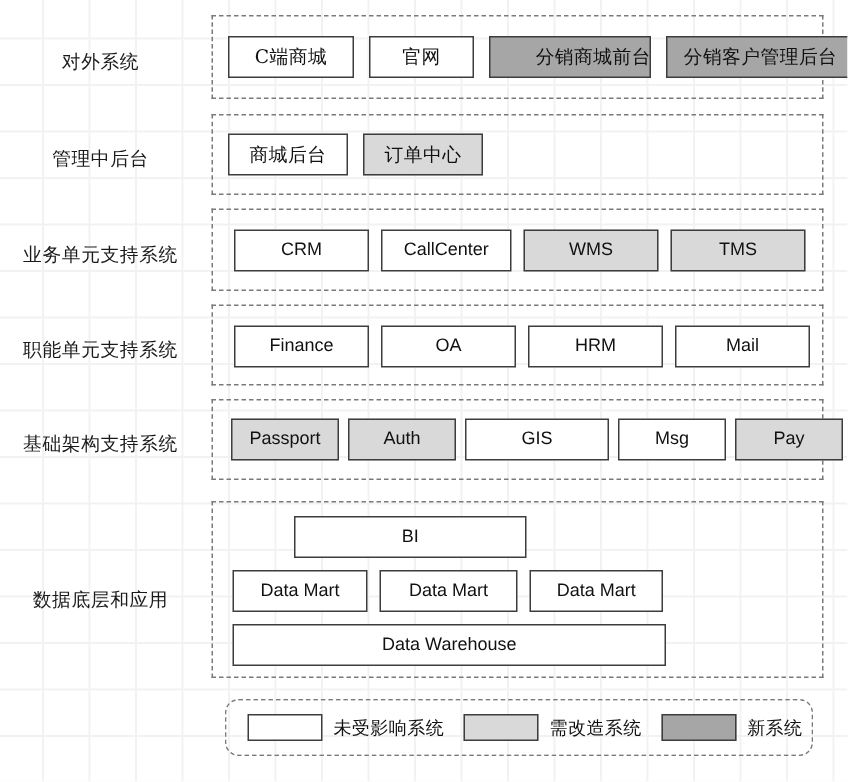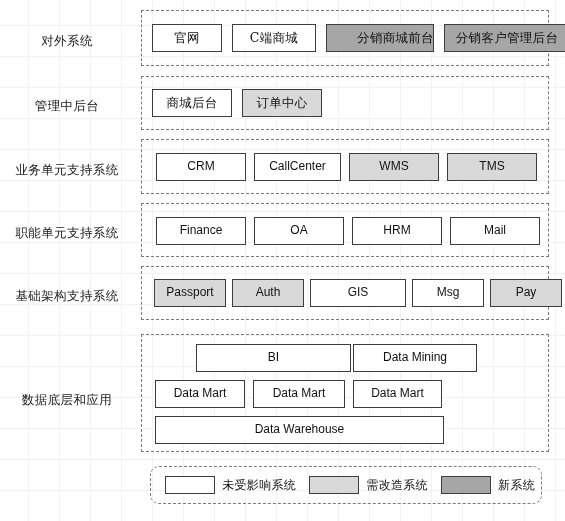--- a/index.html
+++ b/index.html
@@ -103,22 +103,22 @@
 </style>
 </head>
 <body>
 
 <div id="canvas">
 
   <div class="row" style="top:10px;">
     <div class="row-label" style="top:23px;">对外系统</div>
     <div class="group" style="top:0px; height:56px;">
       <div class="boxrow" style="left:10px; top:13px; gap:10px;">
+          <div class="node fill-white cjk" style="width: 84px;">C端商城</div>
           <div class="node fill-white cjk" style="width: 70px;">官网</div>
-          <div class="node fill-white cjk" style="width: 84px;">C端商城</div>
           <div class="node fill-dark cjk" style="width: 108px; padding-left: 31px;">分销商城前台</div>
           <div class="node fill-dark cjk" style="width: 126px;">分销客户管理后台</div>
         </div>
     </div>
   </div>
 
   <div class="row" style="top:76px;">
     <div class="row-label" style="top:22px;">管理中后台</div>
     <div class="group" style="top:0px; height:54px;">
       <div class="boxrow" style="left:10px; top:12px; gap:10px;">
@@ -161,23 +161,22 @@
           <div class="node fill-white" style="width: 96px;">GIS</div>
           <div class="node fill-white" style="width: 72px;">Msg</div>
           <div class="node fill-light" style="width: 72px;">Pay</div>
         </div>
     </div>
   </div>
 
   <div class="row" style="top:334px;">
     <div class="row-label" style="top:58px;">数据底层和应用</div>
     <div class="group" style="top:0px; height:118px;">
-      <div class="boxrow" style="left:13px; top:9px;  gap:2px;padding-left:41px;">
+      <div class="boxrow" style="left:13px; top:9px;  gap:15px;padding-left:41px;">
           <div class="node fill-white" style="width: 155px; height: 28px;">BI</div>
-          <div class="node fill-white" style="width: 124px; height: 28px;">Data Mining</div>
         </div>
       <div class="boxrow" style="left:13px; top:45px; gap:8px;">
           <div class="node fill-white" style="width: 90px; height: 28px;">Data Mart</div>
           <div class="node fill-white" style="width: 92px; height: 28px;">Data Mart</div>
           <div class="node fill-white" style="width: 89px; height: 28px;">Data Mart</div>
         </div>
       <div class="boxrow" style="left:13px; top:81px;">
           <div class="node fill-white" style="width: 289px; height: 28px;">Data Warehouse</div>
         </div>
     </div>

